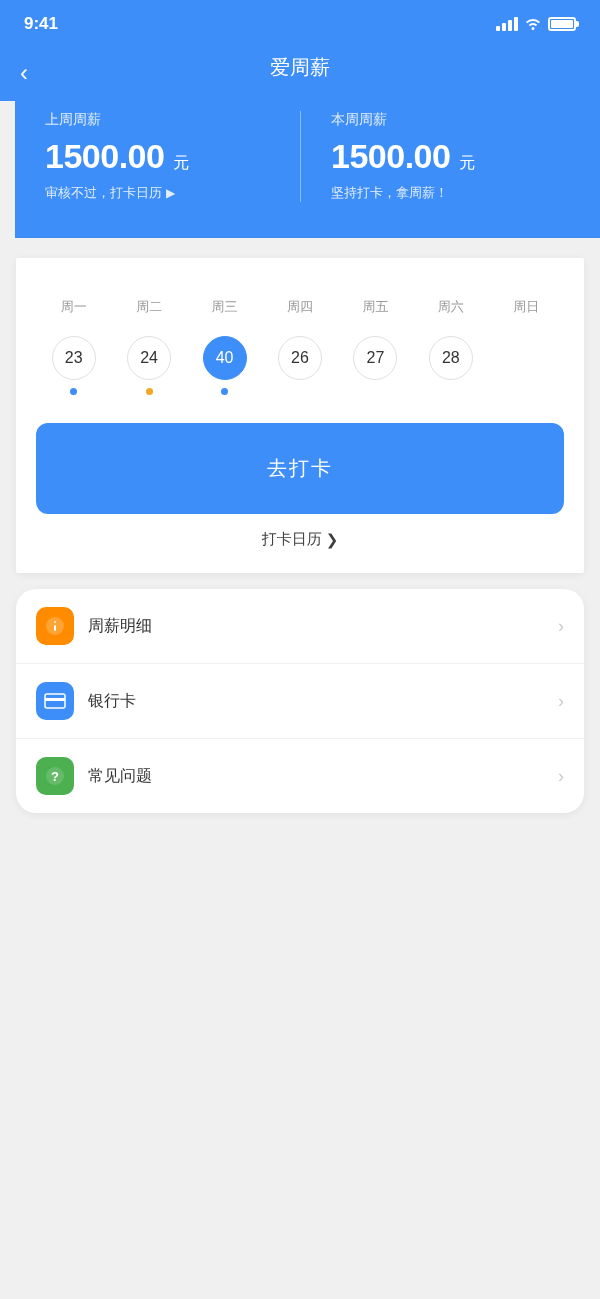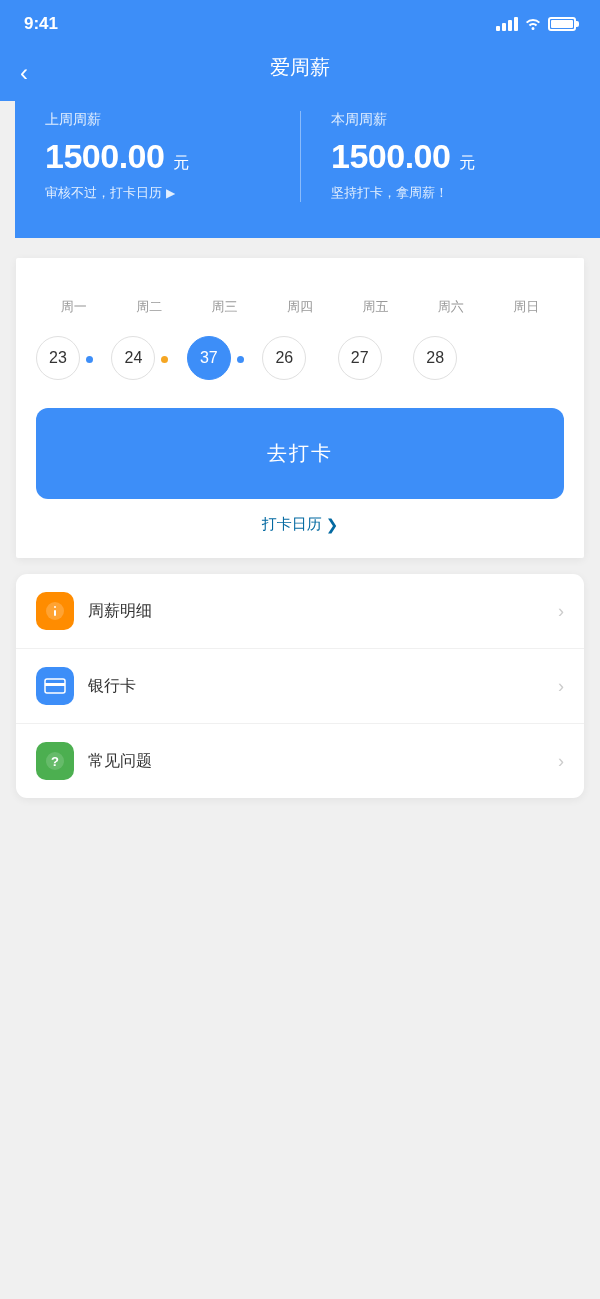--- a/index.html
+++ b/index.html
@@ -168,21 +168,21 @@
       margin-bottom: 16px;
     }
     .cal-header {
       text-align: center;
       font-size: 13px;
       color: #999;
       padding-bottom: 12px;
     }
     .cal-day {
       display: flex;
-      flex-direction: row;
+      flex-direction: column;
       align-items: center;
       gap: 6px;
     }
     .cal-circle {
       width: 44px;
       height: 44px;
       border-radius: 50%;
       border: 1px solid #e0e0e0;
       display: flex;
       align-items: center;
@@ -216,33 +216,33 @@
       padding: 32px;
       font-size: 20px;
       font-weight: 500;
       cursor: pointer;
       margin: 8px 0 16px;
       letter-spacing: 2px;
     }
 
     .calendar-link {
       text-align: center;
-      color: #0369a1;
+      color: #404040;
       font-size: 15px;
       cursor: pointer;
       display: flex;
       align-items: center;
       justify-content: center;
       gap: 4px;
     }
 
     
     .menu-card {
       background: white;
-      border-radius: 11px;
+      border-radius: 20px;
       overflow: hidden;
       box-shadow: 0 2px 8px rgba(0,0,0,0.06);
     }
     .menu-item {
       display: flex;
       align-items: center;
       padding: 18px 20px;
       border-bottom: 1px solid #f0f0f0;
       cursor: pointer;
       gap: 14px;
@@ -349,21 +349,21 @@
         <div class="cal-circle">23</div>
         <div class="cal-dot blue"></div>
       </div>
 
       <div class="cal-day">
         <div class="cal-circle">24</div>
         <div class="cal-dot orange"></div>
       </div>
 
       <div class="cal-day">
-        <div class="cal-circle active">37</div>
+        <div class="cal-circle active">40</div>
         <div class="cal-dot blue"></div>
       </div>
 
       <div class="cal-day">
         <div class="cal-circle">26</div>
         <div class="cal-dot empty"></div>
       </div>
 
       <div class="cal-day">
         <div class="cal-circle">27</div>

